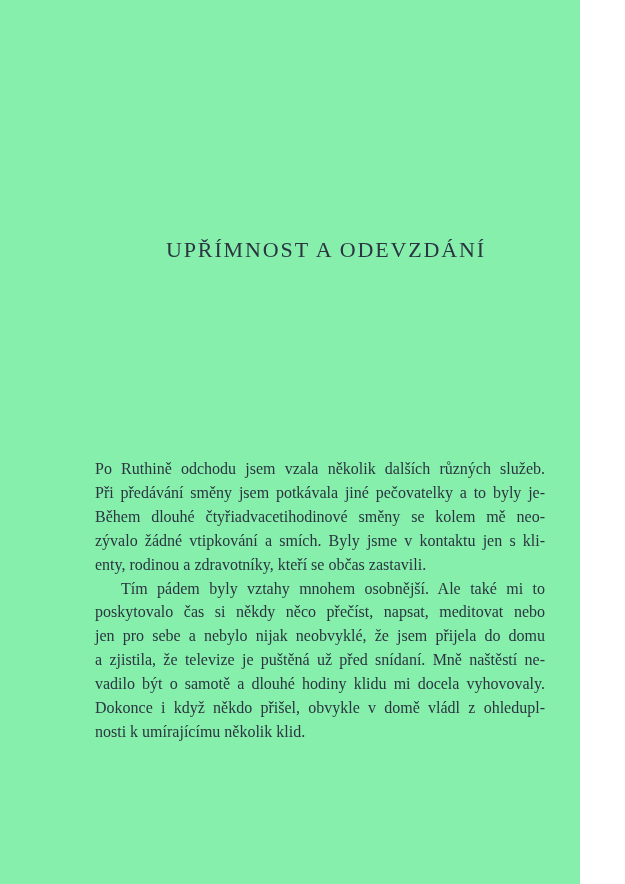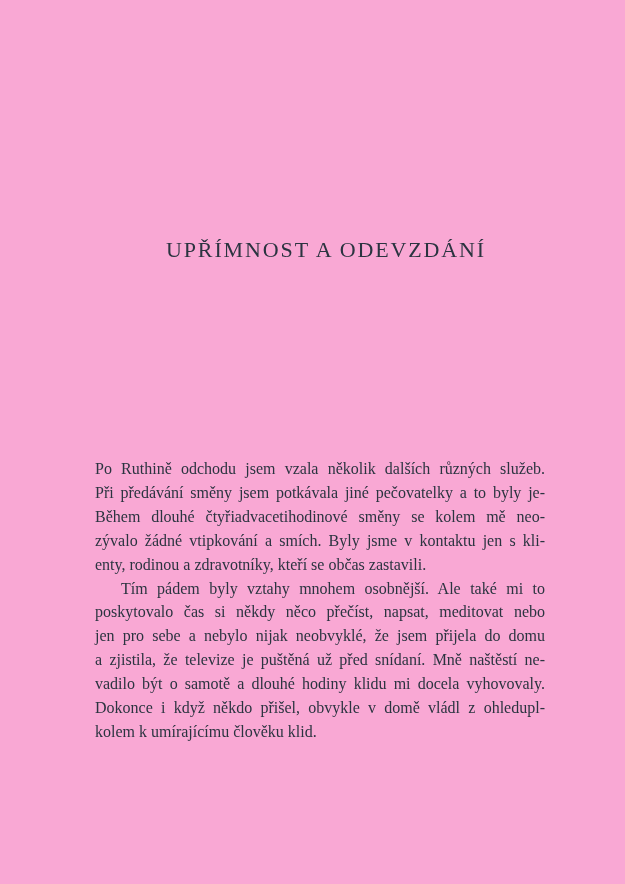--- a/index.html
+++ b/index.html
@@ -2,23 +2,23 @@
 <html><head>
 <meta charset="utf-8">
 <style>
   html, body {
     margin: 0;
     padding: 0;
     background: #ffffff;
   }
   .page {
     position: relative;
-    width: 625px;
+    width: 580px;
     height: 884px;
-    background: #f9a8d4;
+    background: #86efac;
     font-family: "Liberation Serif", "DejaVu Serif", serif;
     color: #2b3440;
     overflow: hidden;
   }
   .chapter-title {
     position: absolute;
     top: 237px;
     left: 101px;
     width: 450px;
     margin: 0;
@@ -64,15 +64,15 @@
       <div class="text-line justify">Při předávání směny jsem potkávala jiné pečovatelky a to byly je-</div>
       <div class="text-line justify">Během dlouhé čtyřiadvacetihodinové směny se kolem mě neo-</div>
       <div class="text-line justify">zývalo žádné vtipkování a smích. Byly jsme v kontaktu jen s kli-</div>
       <div class="text-line last">enty, rodinou a zdravotníky, kteří se občas zastavili.</div>
       <div class="text-line justify indent">Tím pádem byly vztahy mnohem osobnější. Ale také mi to</div>
       <div class="text-line justify">poskytovalo čas si někdy něco přečíst, napsat, meditovat nebo</div>
       <div class="text-line justify">jen pro sebe a nebylo nijak neobvyklé, že jsem přijela do domu</div>
       <div class="text-line justify">a zjistila, že televize je puštěná už před snídaní. Mně naštěstí ne-</div>
       <div class="text-line justify">vadilo být o samotě a dlouhé hodiny klidu mi docela vyhovovaly.</div>
       <div class="text-line justify">Dokonce i když někdo přišel, obvykle v domě vládl z ohledupl-</div>
-      <div class="text-line last">kolem k umírajícímu člověku klid.</div>
+      <div class="text-line last">nosti k umírajícímu několik klid.</div>
     </div>
 </div>
 
 </body></html>

